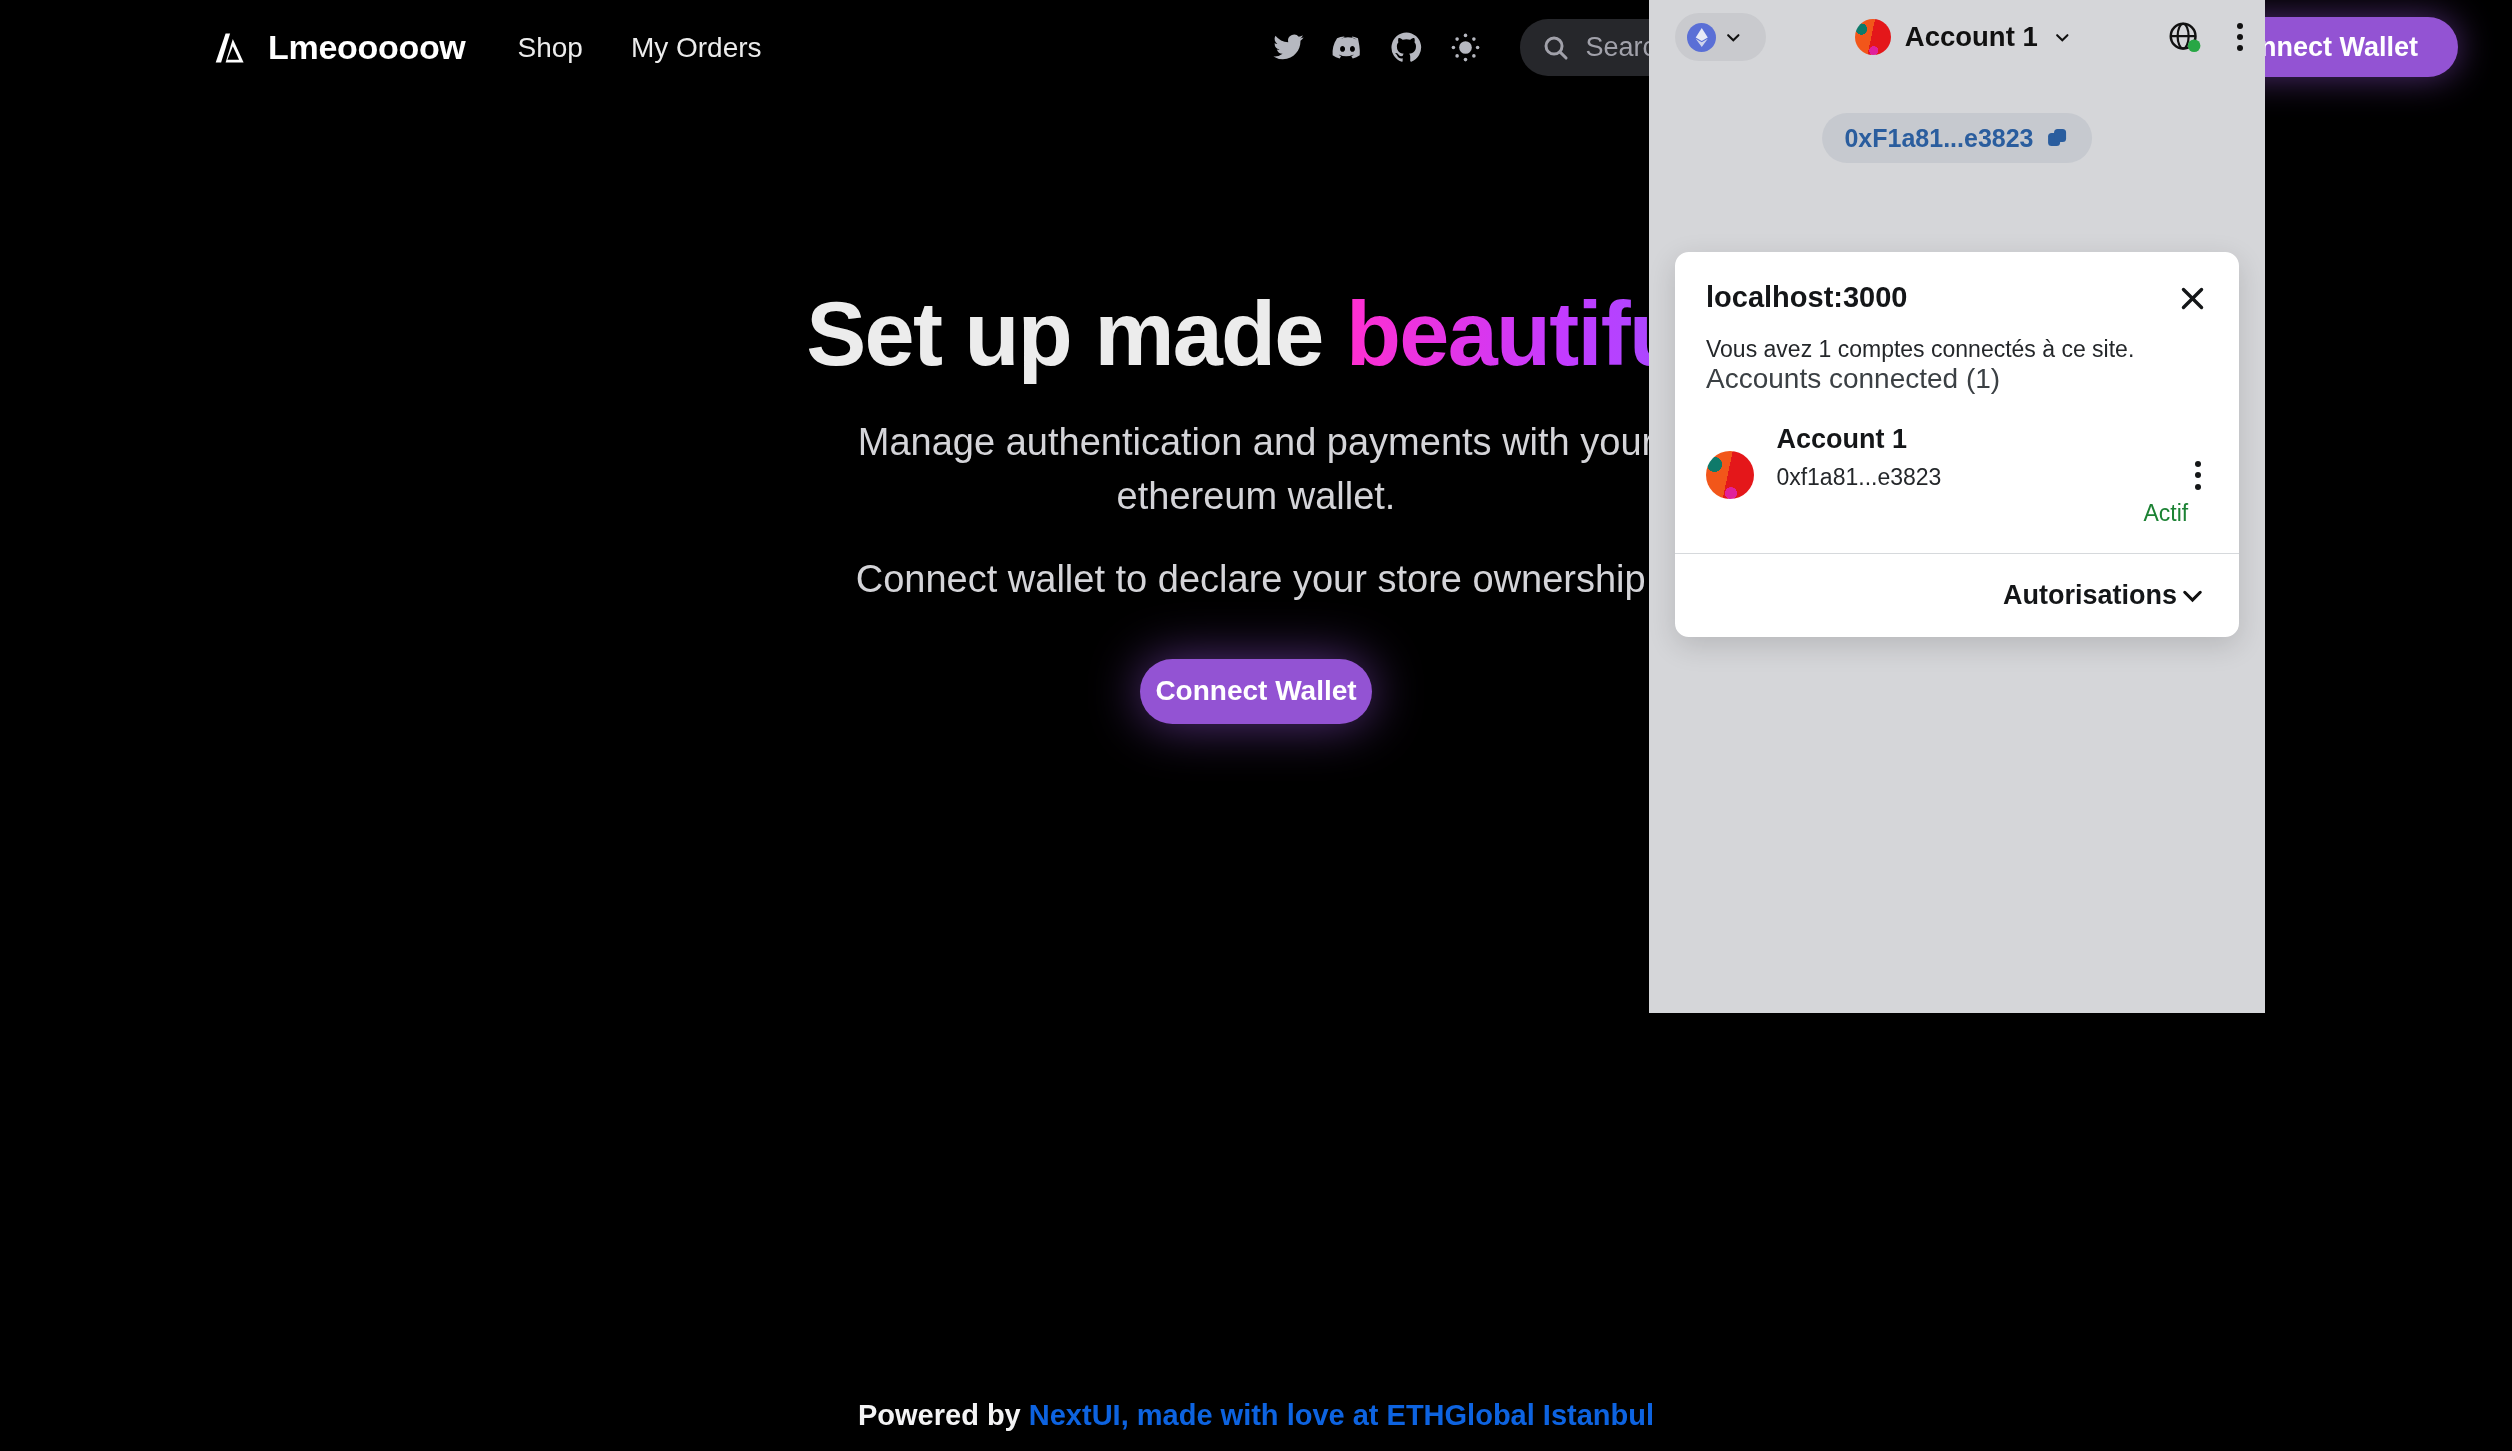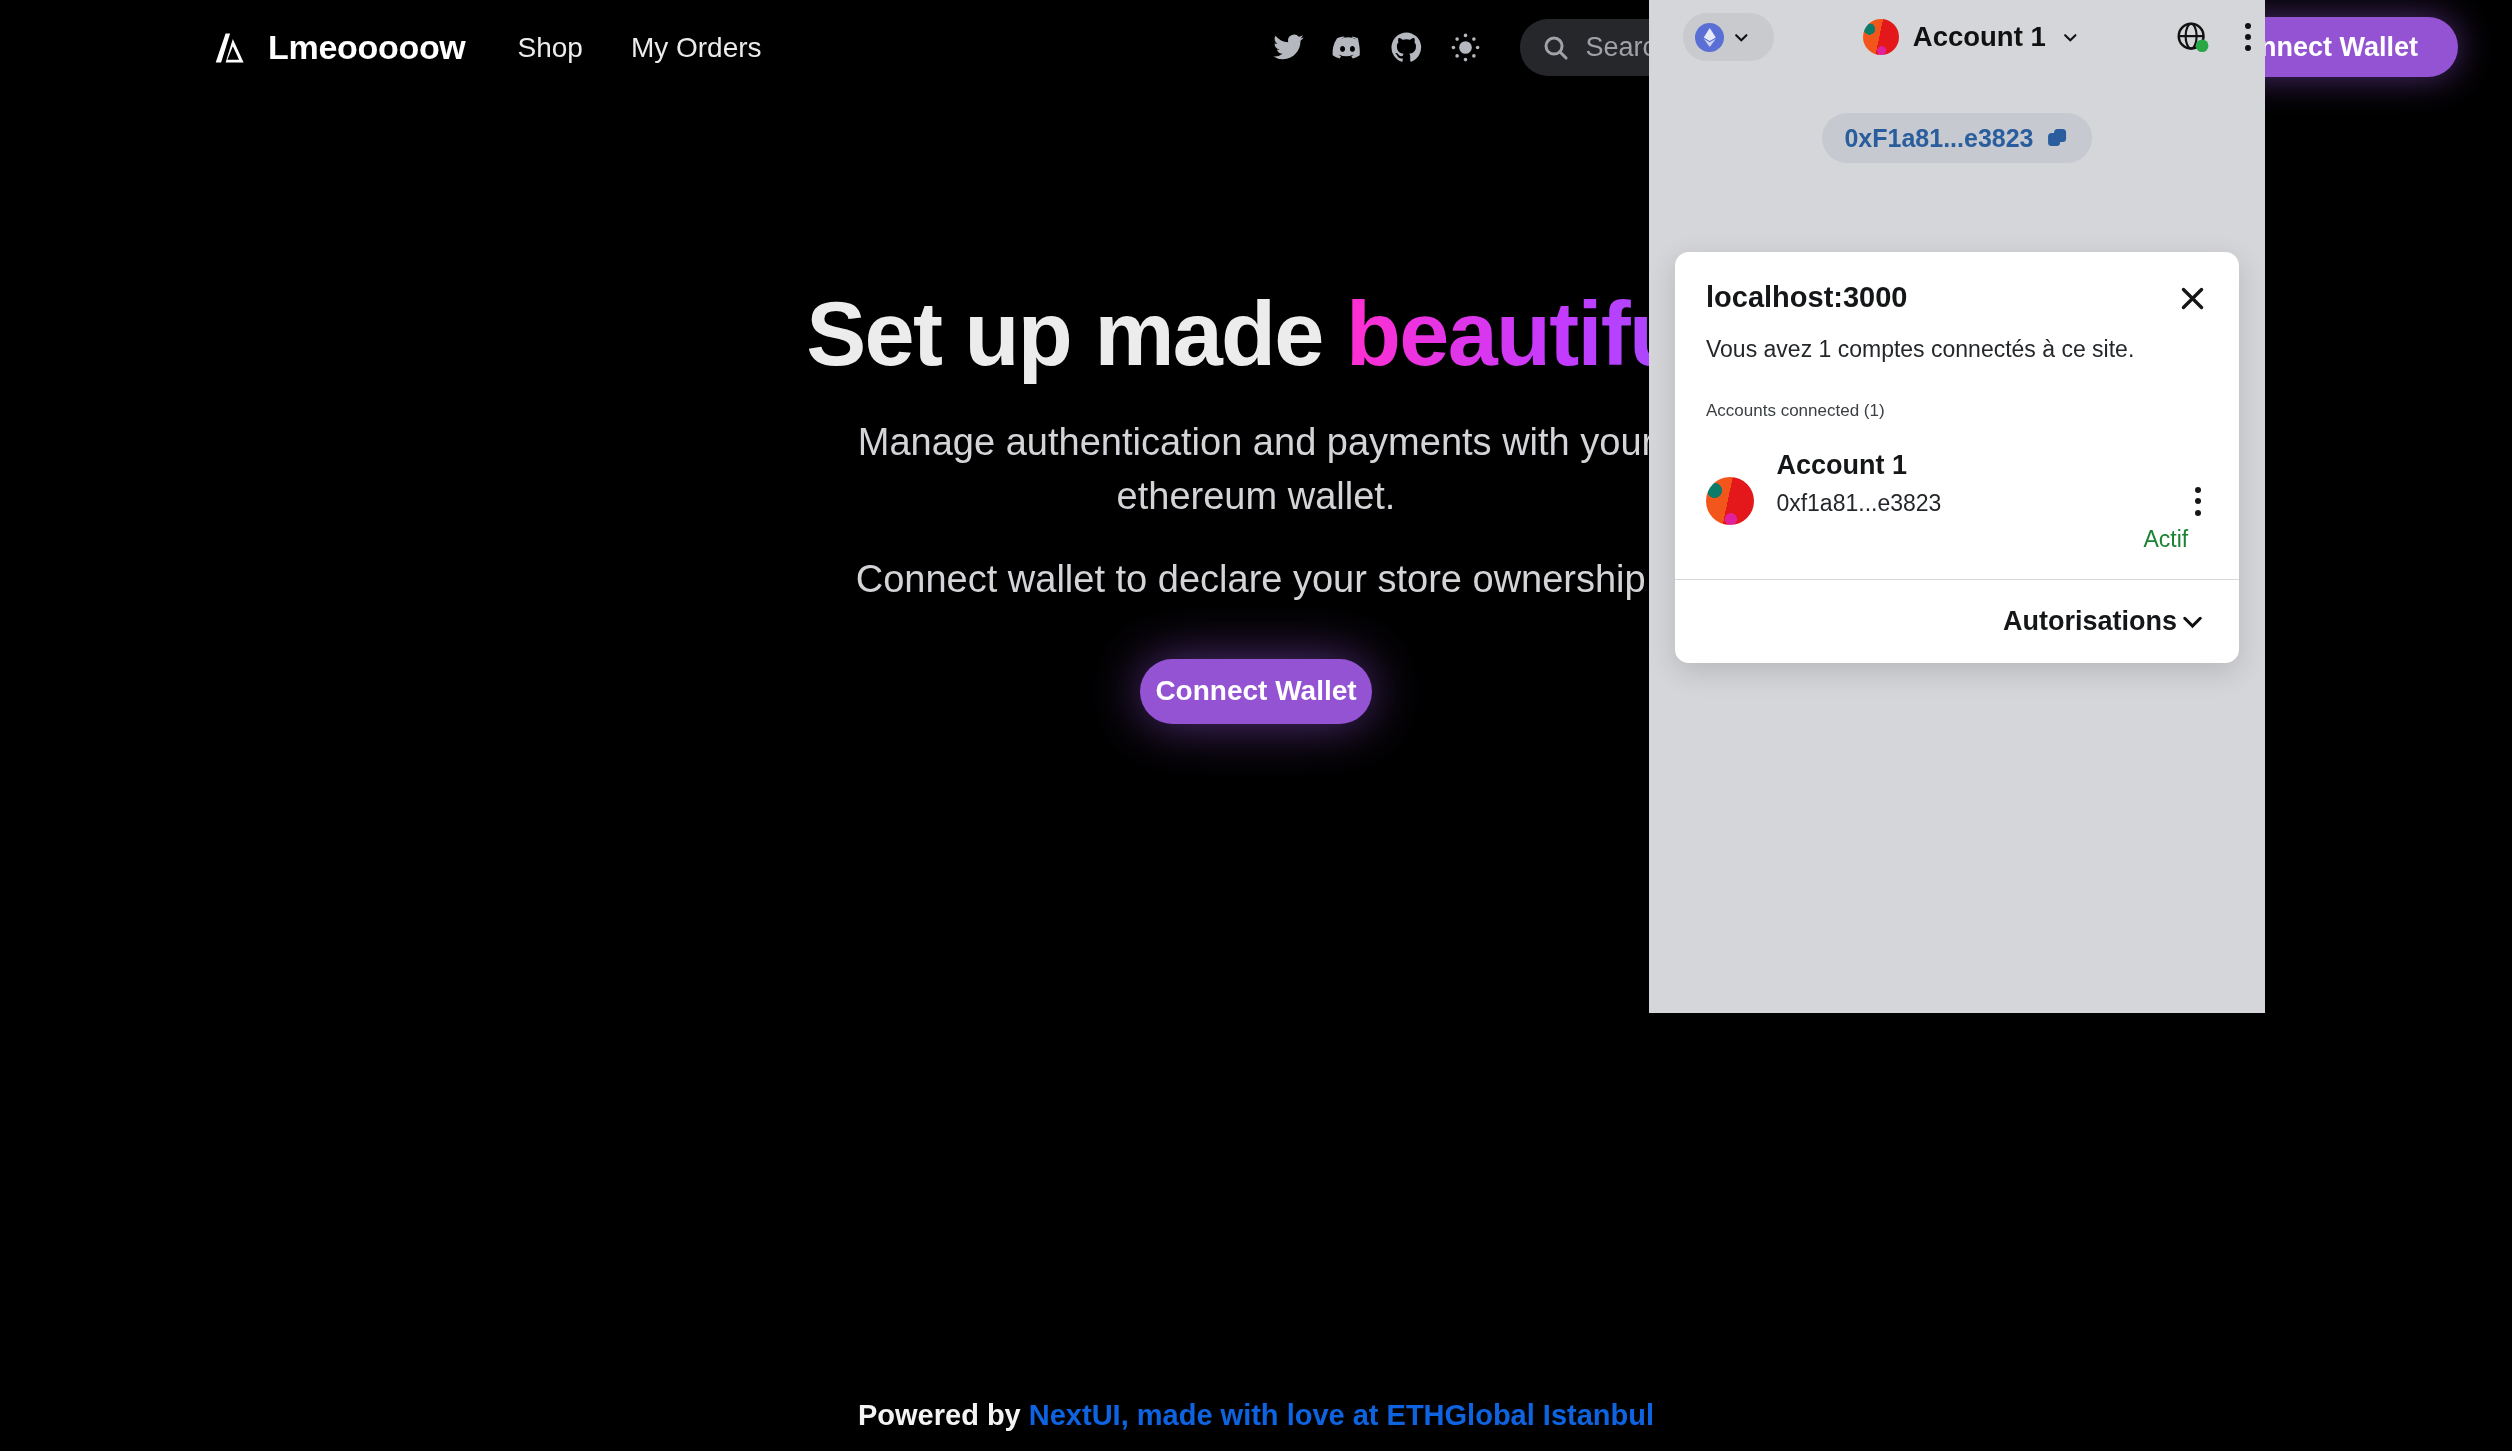--- a/index.html
+++ b/index.html
@@ -71,21 +71,21 @@
   .footer {
     position: absolute; bottom: 19px; left: 0; width: 2512px;
     text-align: center; font-size: 29px; font-weight: 700; color: #f4f4f5;
   }
   .footer a { color: #0d63e0; text-decoration: none; font-weight: 700; }
 
   
   .mm {
     position: absolute; left: 1649px; top: 0; width: 616px; height: 1013px;
     background: #d5d6d9; z-index: 10;
-    font-family: "Liberation Sans", sans-serif; overflow: hidden; padding-left: 8px;
+    font-family: "Liberation Sans", sans-serif; overflow: hidden;
   }
   .mm-header { height: 74px; display: flex; align-items: center; position: relative; }
   .mm-net {
     margin-left: 26px; width: 91px; height: 48px; border-radius: 24px;
     background: #c9cace; display: flex; align-items: center; gap: 6.9px;
     padding-left: 12px; cursor: pointer;
   }
   .eth-badge { width: 29px; height: 29px; border-radius: 50%; background: #5a6fd6; display:flex; align-items:center; justify-content:center; }
   .eth-badge svg { width: 15.5px; height: 19px; display: block; }
   .chev { width: 20.6px; height: 20.6px; }
@@ -121,21 +121,21 @@
     position: absolute; left: 26px; top: 252px; width: 564px;
     background: #fff; border-radius: 13.8px; overflow: hidden;
     box-shadow: 0 8.6px 29px rgba(0,0,0,0.14);
   }
   .modal-body { padding: 29px 31px 26px; }
   .modal-top { display: flex; align-items: flex-start; justify-content: space-between; gap: 41px; }
   .modal-title { font-size: 29px; font-weight: 700; color: #141618; }
   .close-ic { width: 31px; height: 31px; cursor: pointer; flex: none; margin-top: 1.7px; }
   .close-ic path { stroke: #141618; stroke-width: 2.6; stroke-linecap: round; }
   .modal-sub { margin-top: 22.4px; font-size: 23px; color: #24272a; }
-  .modal-label { margin-top: 38px; font-size: 17px; color: #3b4044; }
+  .modal-label { font-size: 28px; color: #3b4044; }
 
   .acct-row { margin-top: 29px; display: flex; align-items: center; }
   .acct-info { margin-left: 22.4px; flex: 1; }
   .acct-name { font-size: 27px; font-weight: 700; color: #141618; }
   .acct-addr { margin-top: 8.6px; font-size: 23px; color: #24272a; }
   .acct-status { margin-top: 8.6px; font-size: 23px; color: #1c8234; text-align: right; }
   .row-kebab { display: flex; flex-direction: column; gap: 5.2px; cursor: pointer; padding: 6.9px; }
   .row-kebab i { width: 6px; height: 6px; border-radius: 50%; background: #141618; display: block; }
 
   .modal-divider { height: 1.7px; background: #d6d9dc; }

